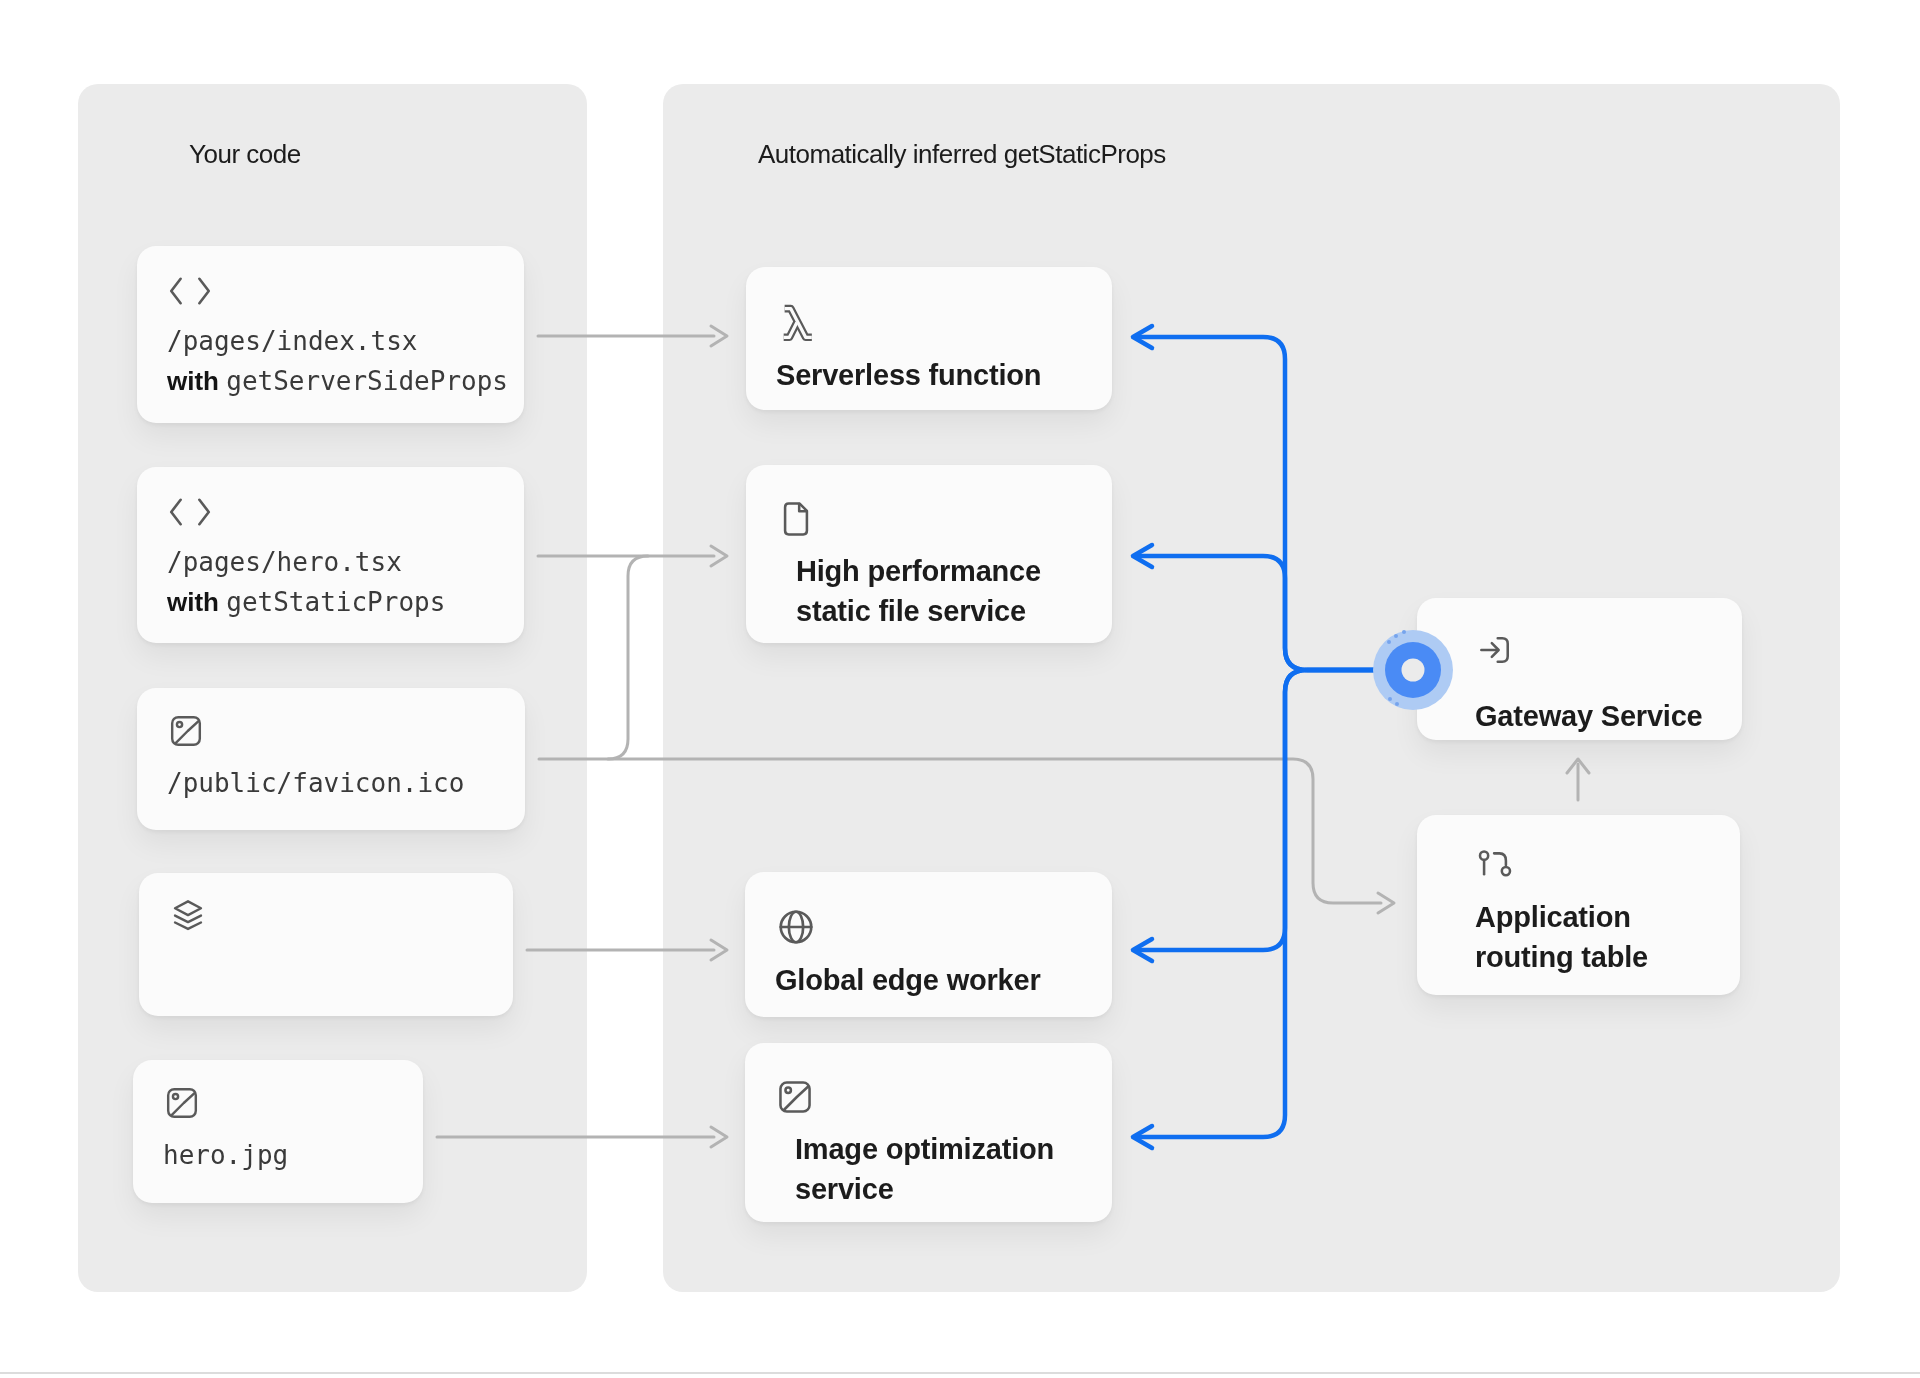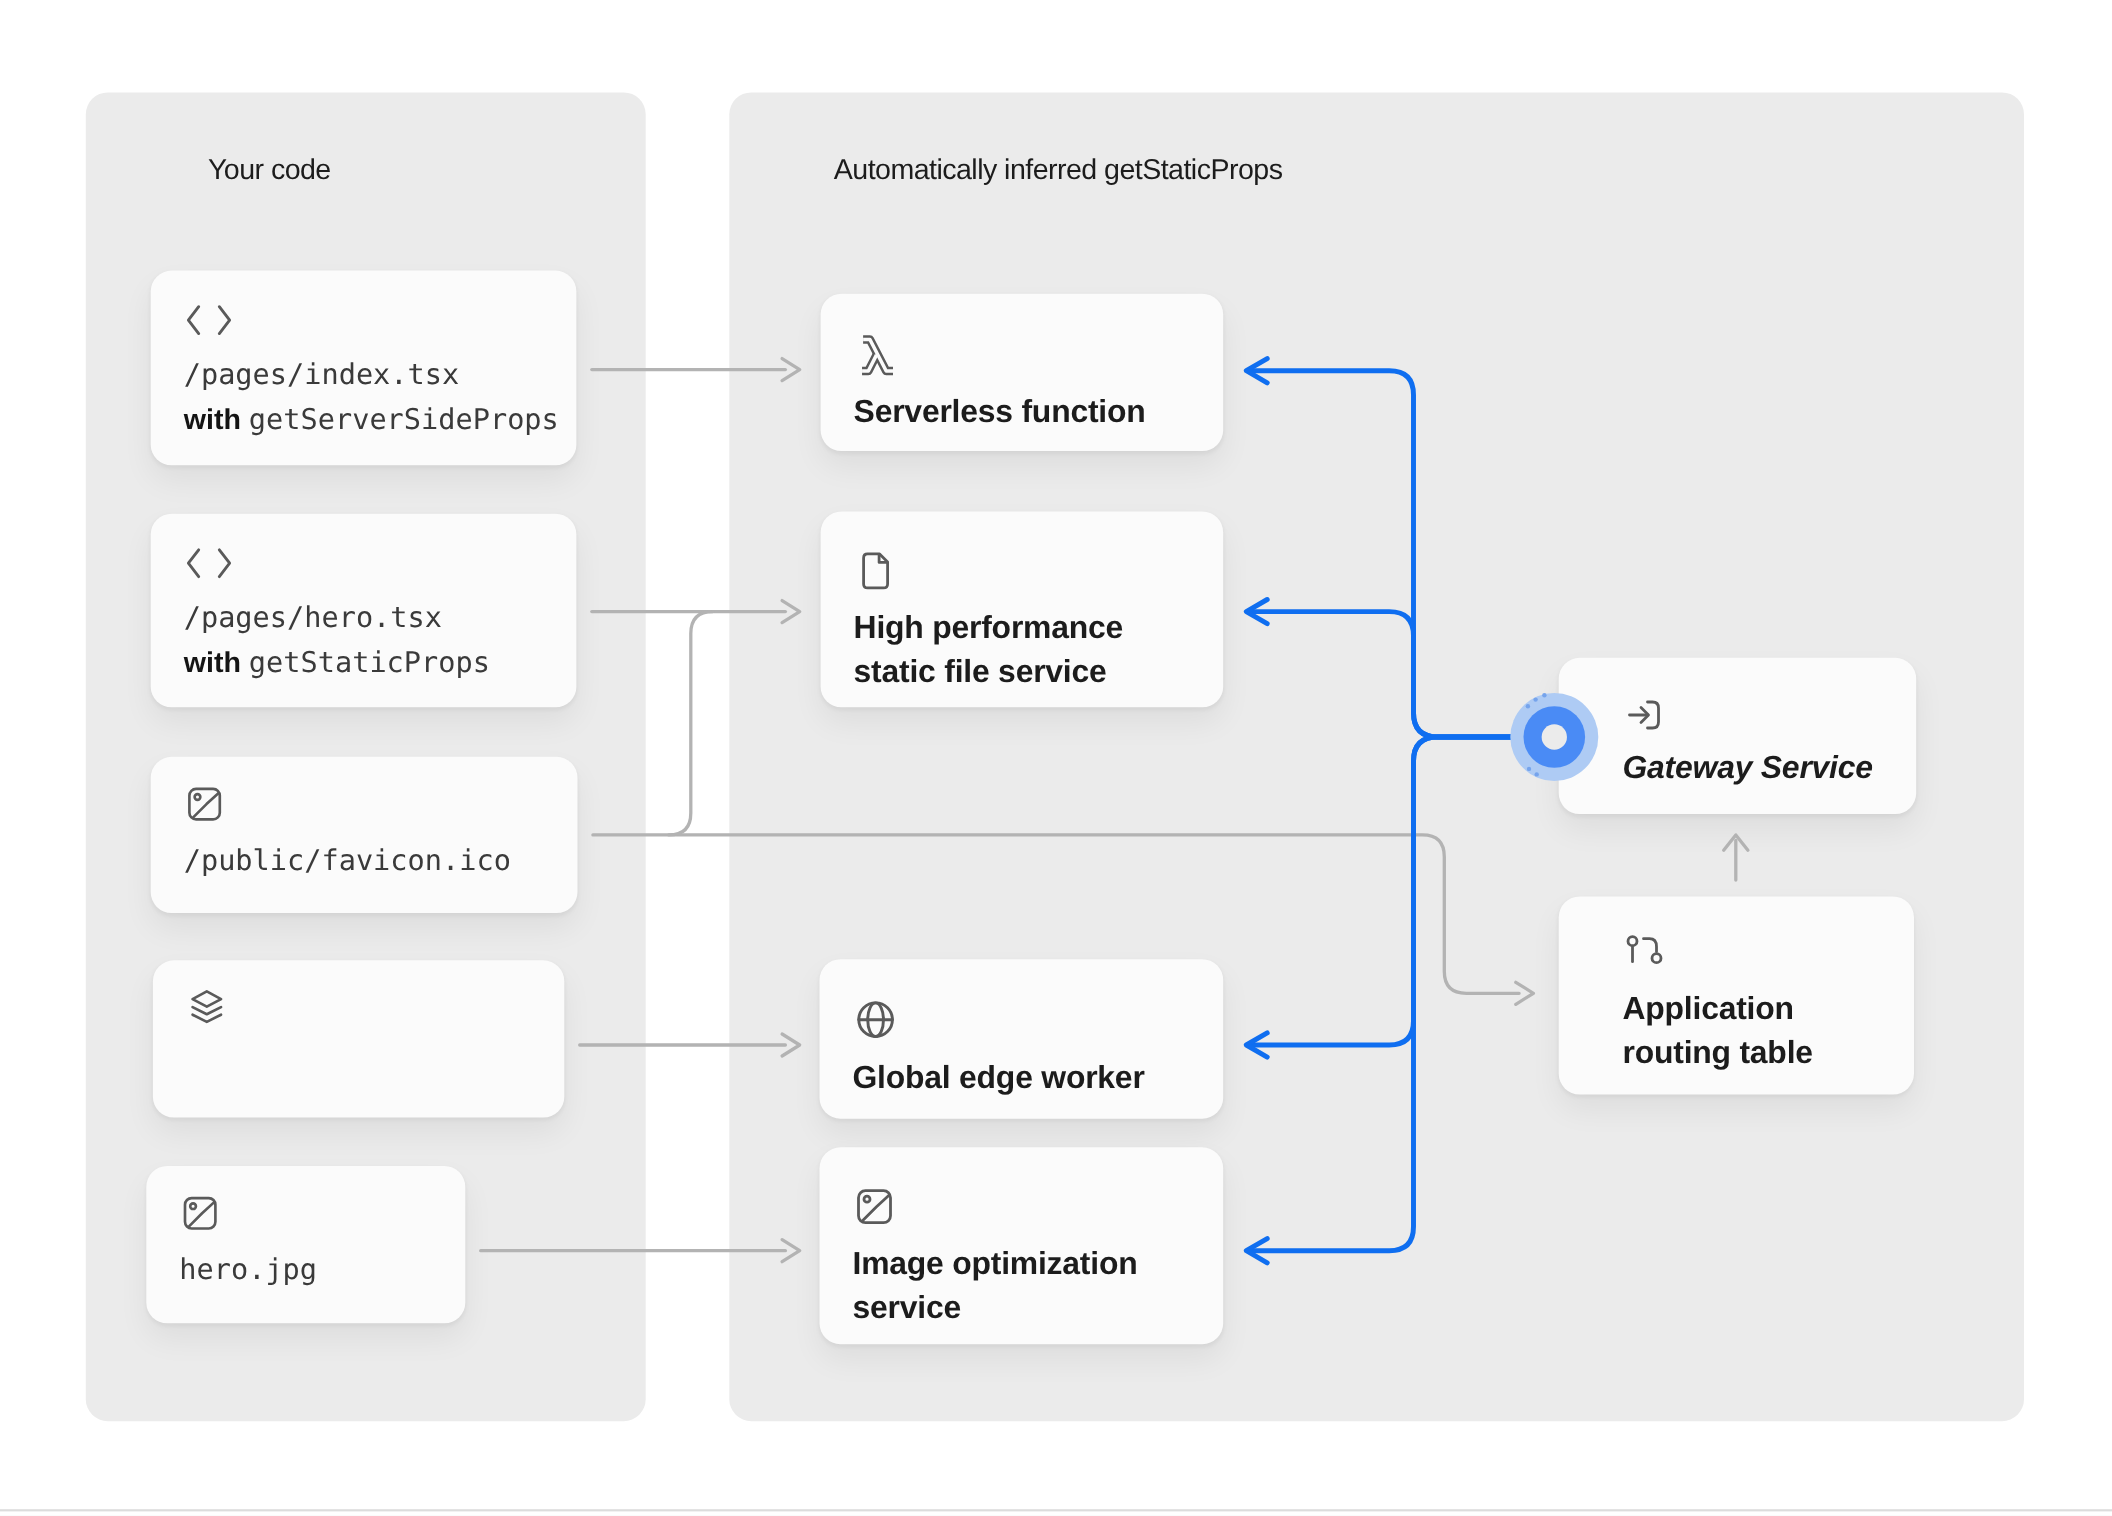--- a/index.html
+++ b/index.html
@@ -77,21 +77,21 @@
   .scard{padding:34px 24px 0 30px;}
   .scard .label, .gcard .label{
     font-size:29px;
     font-weight:700;
     letter-spacing:-0.2px;
     color:var(--ink);
     line-height:40px;
     margin-top:12px;
   }
   .gcard{padding:32px 24px 0 58px;}
-  .lbl-narrow{max-width:272px;}
+  .lbl-narrow{max-width:272px;margin-left:20px;}
   .lbl-xnarrow{max-width:212px;}
   #overlay{position:absolute;left:0;top:0;pointer-events:none;}
   #overlay .gline{stroke:var(--line-gray);stroke-width:3;fill:none;stroke-linecap:round;stroke-linejoin:round;}
   #overlay .bline{stroke:var(--accent-blue);stroke-width:4.5;fill:none;stroke-linecap:round;stroke-linejoin:round;}
   #overlay .halo{fill:var(--halo-blue);}
   #overlay .ring{fill:var(--ring-blue);}
   #overlay .hole{fill:var(--panel-bg);}
   #overlay .dot{fill:#76a4ec;}
   #bottom-rule{
     position:absolute;left:0;top:1372px;width:1920px;height:2px;
@@ -210,21 +210,21 @@
 </div>
 
 <div class="card gcard" style="left:1417px;top:598px;width:325px;height:142px;">
   <span class="icon">
     <svg width="40" height="40" viewBox="0 0 44 44">
         <path d="M25 9 H30 Q36 9 36 15 V29 Q36 35 30 35 H25"></path>
         <path d="M7 22 H25"></path>
         <path d="M18.5 14.5 L26 22 L18.5 29.5"></path>
       </svg>
   </span>
-  <div class="label" style="margin-top:8px;font-style:italic;">Gateway Service</div>
+  <div class="label" style="margin-top:26px;">Gateway Service</div>
 </div>
 
 <div class="card gcard" style="left:1417px;top:815px;width:323px;height:180px;">
   <span class="icon">
     <svg width="40" height="40" viewBox="0 0 44 44">
         <circle cx="10" cy="9.5" r="4.5"></circle>
         <path d="M10 15 V30"></path>
         <path d="M21 7 H27 Q34 7 34 15 V20"></path>
         <circle cx="34" cy="26.5" r="4.5"></circle>
       </svg>

